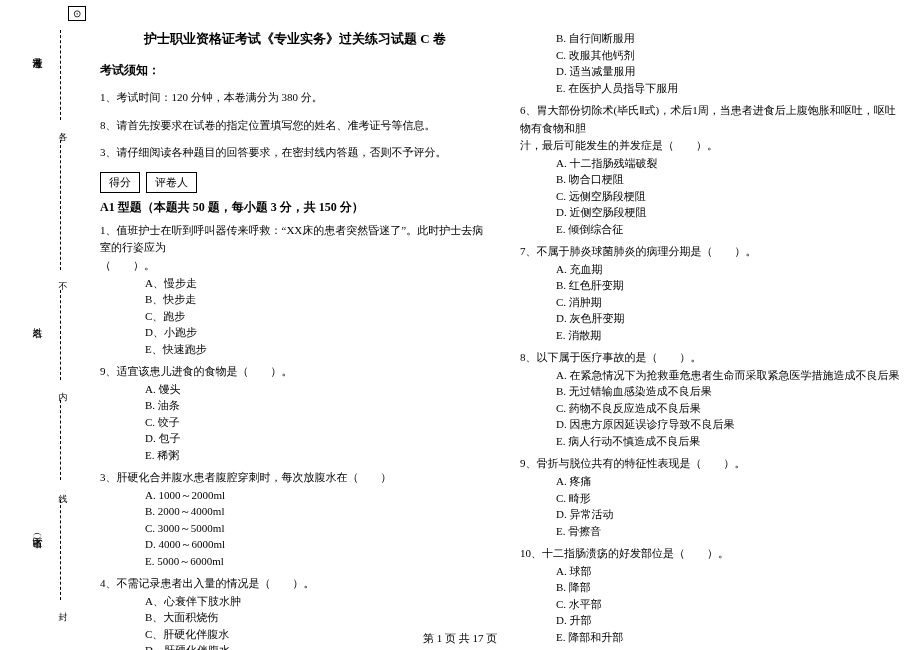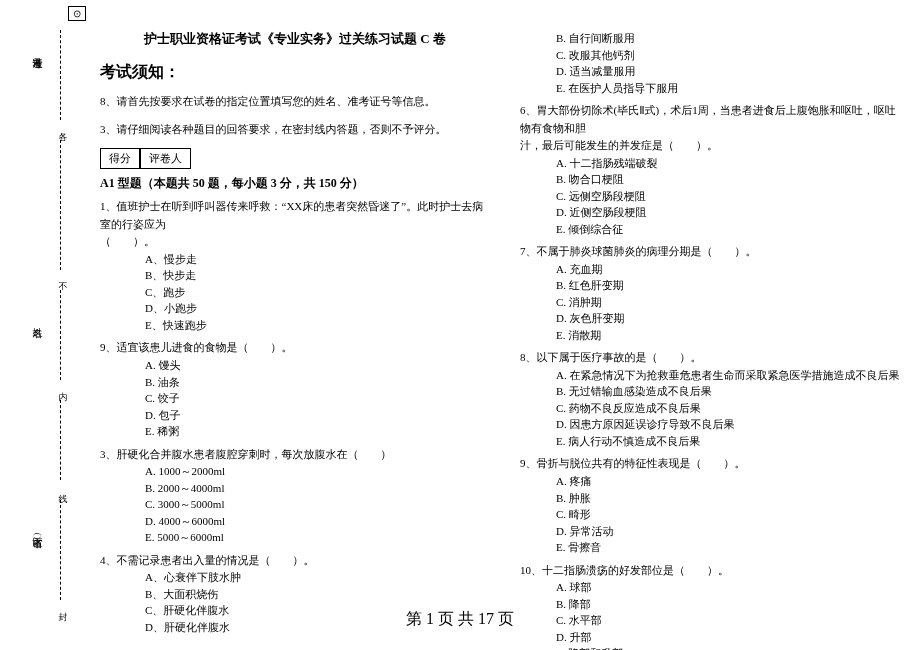--- a/index.html
+++ b/index.html
@@ -77,30 +77,31 @@
     .col.left { flex: 0 0 390px; }
     .col.right { flex: 0 0 380px; }
     .title {
       text-align: center;
       font-weight: bold;
       font-size: 13px;
       margin-bottom: 14px;
     }
     .section-label {
       font-weight: bold;
-      font-size: 16px;
+      font-size: 12px;
       margin: 10px 0 8px;
     }
     .notice-item {
       margin: 10px 0;
       line-height: 1.6;
       font-size: 11px;
     }
     .score-row {
       display: flex;
+      gap: 6px;
       margin: 10px 0 6px;
     }
     .score-box {
       border: 1px solid #000;
       padding: 2px 8px;
       font-size: 11px;
     }
     .section-title {
       font-weight: bold;
       font-size: 12px;
@@ -113,25 +114,25 @@
     .q-stem { text-indent: 0; }
     .option {
       margin-left: 45px;
       line-height: 1.5;
       font-size: 11px;
       white-space: nowrap;
     }
     .right .option { margin-left: 36px; }
     .footer {
       position: absolute;
-      bottom: 20px;
+      bottom: 4px;
       left: 0;
       right: 0;
       text-align: center;
-      font-size: 16px;
+      font-size: 11px;
     }
   </style>
 </head>
 <body>
 
 <div class="corner-tag">⊙</div>
 
 <div class="side-panel">
   <div class="side-field zkz">准考证号</div>
   <div class="side-field xm">姓名</div>
@@ -145,20 +146,21 @@
   <div class="side-tick t2">不</div>
   <div class="side-tick t3">内</div>
   <div class="side-tick t4">线</div>
   <div class="side-tick t5">封</div>
 </div>
 
 <div class="content">
   <div class="col left">
     <div class="title">护士职业资格证考试《专业实务》过关练习试题 C 卷</div>
     <div class="section-label">考试须知：</div>
+    <div class="notice-item">1、考试时间：120 分钟，本卷满分为 380 分。</div>
     <div class="notice-item">8、请首先按要求在试卷的指定位置填写您的姓名、准考证号等信息。</div>
     <div class="notice-item">3、请仔细阅读各种题目的回答要求，在密封线内答题，否则不予评分。</div>
 
     <div class="score-row">
       <div class="score-box">得分</div>
       <div class="score-box">评卷人</div>
     </div>
     <div class="section-title">A1 型题（本题共 50 题，每小题 3 分，共 150 分）</div>
 
     <div class="question">
@@ -230,21 +232,20 @@
       <div class="option">A. 在紧急情况下为抢救垂危患者生命而采取紧急医学措施造成不良后果</div>
       <div class="option">B. 无过错输血感染造成不良后果</div>
       <div class="option">C. 药物不良反应造成不良后果</div>
       <div class="option">D. 因患方原因延误诊疗导致不良后果</div>
       <div class="option">E. 病人行动不慎造成不良后果</div>
     </div>
 
     <div class="question">
       <div class="q-stem">9、骨折与脱位共有的特征性表现是（　　）。</div>
       <div class="option">A. 疼痛</div>
-      <div class="option">B. 肿胀</div>
       <div class="option">C. 畸形</div>
       <div class="option">D. 异常活动</div>
       <div class="option">E. 骨擦音</div>
     </div>
 
     <div class="question">
       <div class="q-stem">10、十二指肠溃疡的好发部位是（　　）。</div>
       <div class="option">A. 球部</div>
       <div class="option">B. 降部</div>
       <div class="option">C. 水平部</div>

